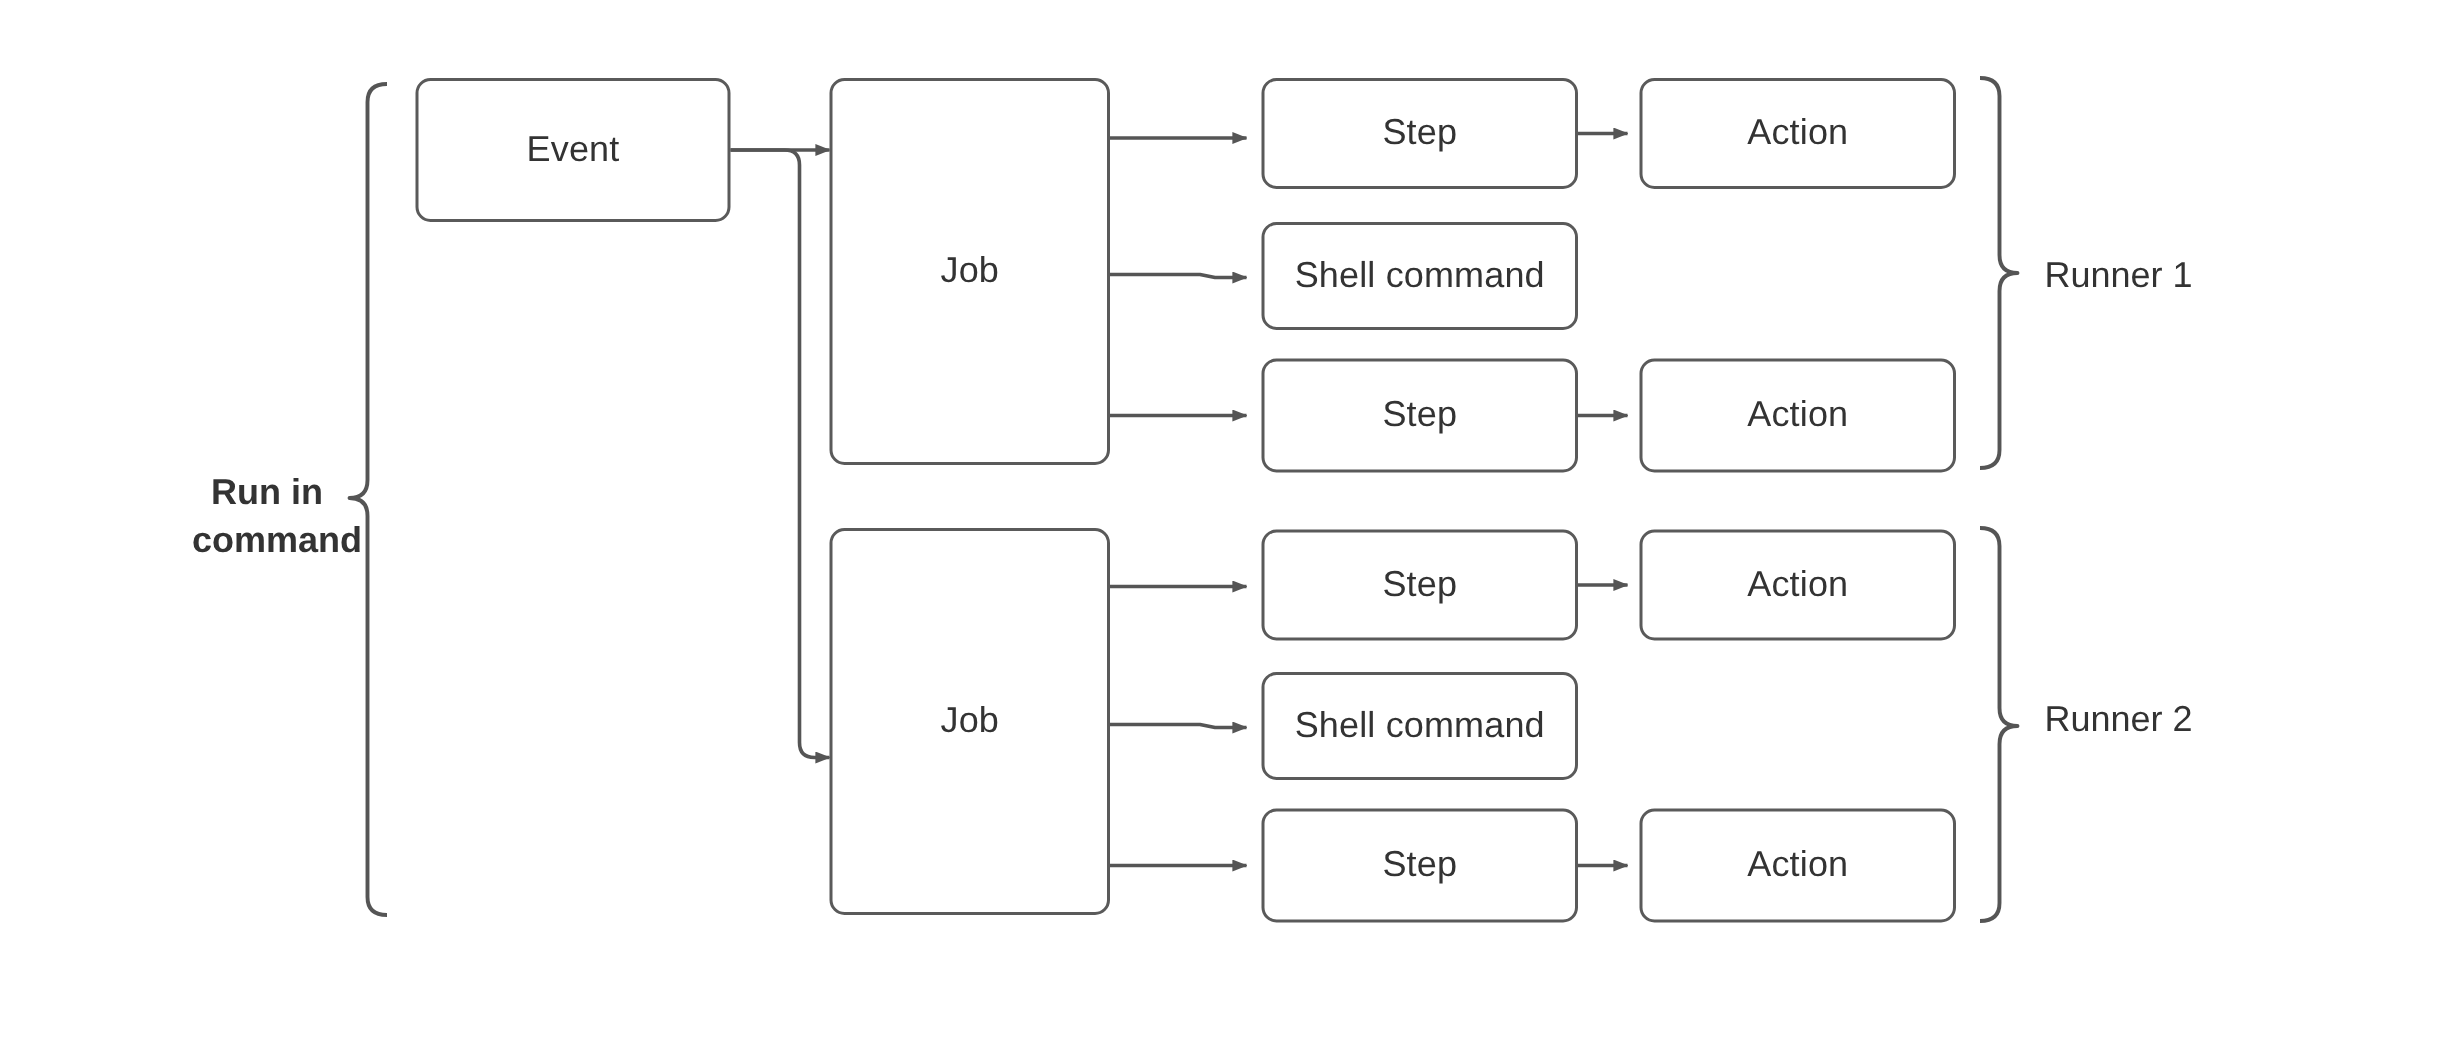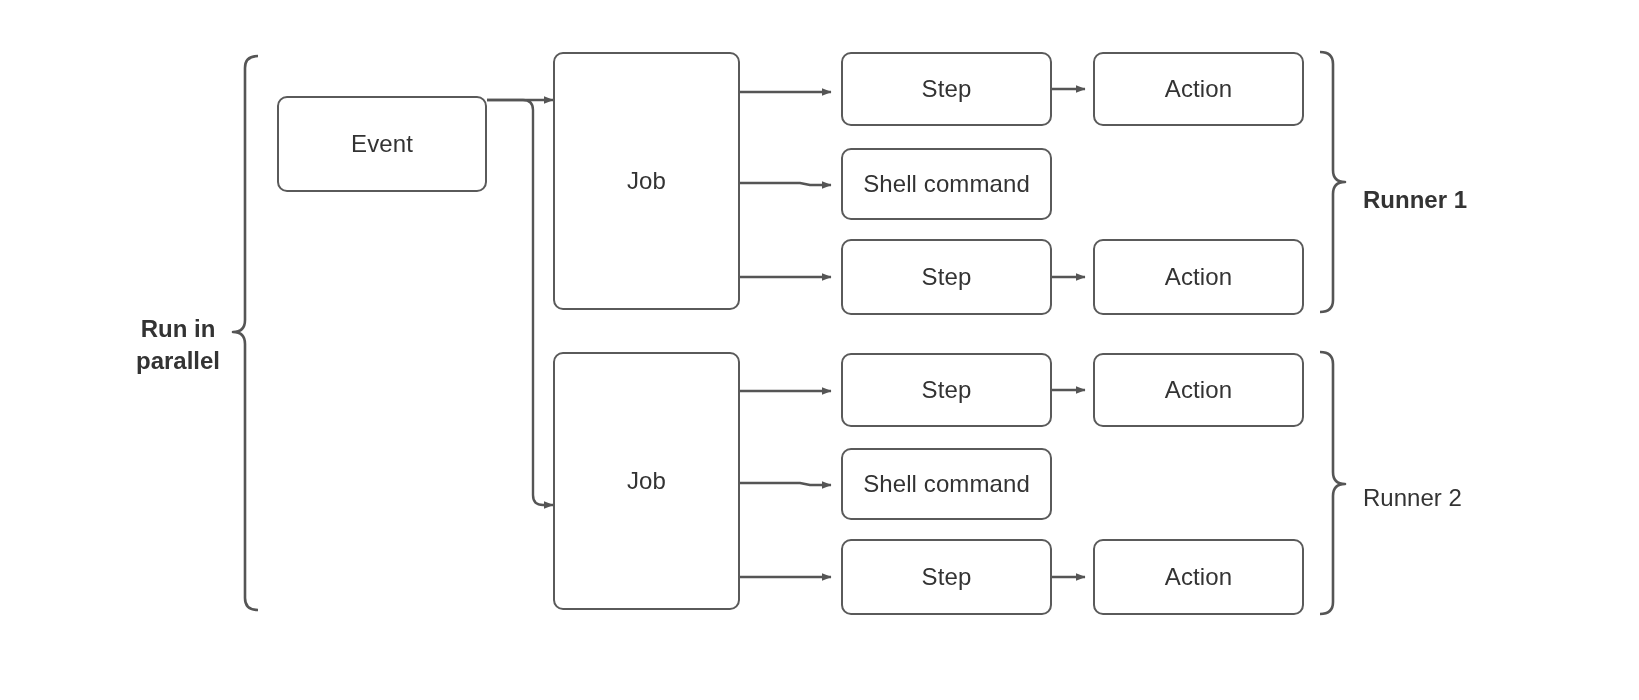--- a/index.html
+++ b/index.html
@@ -88,21 +88,21 @@
       <path d="M1052,577 L1085,577" marker-end="url(#arrow)"></path>
 
       <path d="M258,56 Q245,56 245,68 L245,320 Q245,332 233,332 Q245,332 245,344 L245,598 Q245,610 258,610" stroke-width="2.6"></path>
 
       <path d="M1320,52 Q1333,52 1333,64 L1333,170 Q1333,182 1345,182 Q1333,182 1333,194 L1333,300 Q1333,312 1320,312" stroke-width="2.6"></path>
 
       <path d="M1320,352 Q1333,352 1333,364 L1333,472 Q1333,484 1345,484 Q1333,484 1333,496 L1333,602 Q1333,614 1320,614" stroke-width="2.6"></path>
     </g>
   </svg>
 
-  <div class="node" style="left:277px; top:52px; width:210px; height:96px;margin-top:44px;">
+  <div class="node" style="left:277px; top:52px; width:210px; height:96px;">
     <span class="node-label">Event</span>
   </div>
 
   <div class="node" style="left:553px; top:52px; width:187px; height:258px;">
     <span class="node-label">Job</span>
   </div>
 
   <div class="node" style="left:841px; top:52px; width:211px; height:74px;">
     <span class="node-label">Step</span>
   </div>
@@ -142,20 +142,20 @@
   <div class="node" style="left:841px; top:539px; width:211px; height:76px;">
     <span class="node-label">Step</span>
   </div>
 
   <div class="node" style="left:1093px; top:539px; width:211px; height:76px;">
     <span class="node-label">Action</span>
   </div>
 
   <div class="side-label centered" style="left:128px; top:313px; width:100px;">
     <div>Run in</div>
-    <div>parallel</div>
+    <div>command</div>
   </div>
 
-  <div class="side-label" style="left:1363px; top:184px;font-weight:bold;">Runner 1</div>
+  <div class="side-label" style="left:1363px; top:168px;">Runner 1</div>
 
-  <div class="side-label" style="left:1363px; top:482px;">Runner 2</div>
+  <div class="side-label" style="left:1363px; top:464px;">Runner 2</div>
 
 </div>
 
 </body></html>

